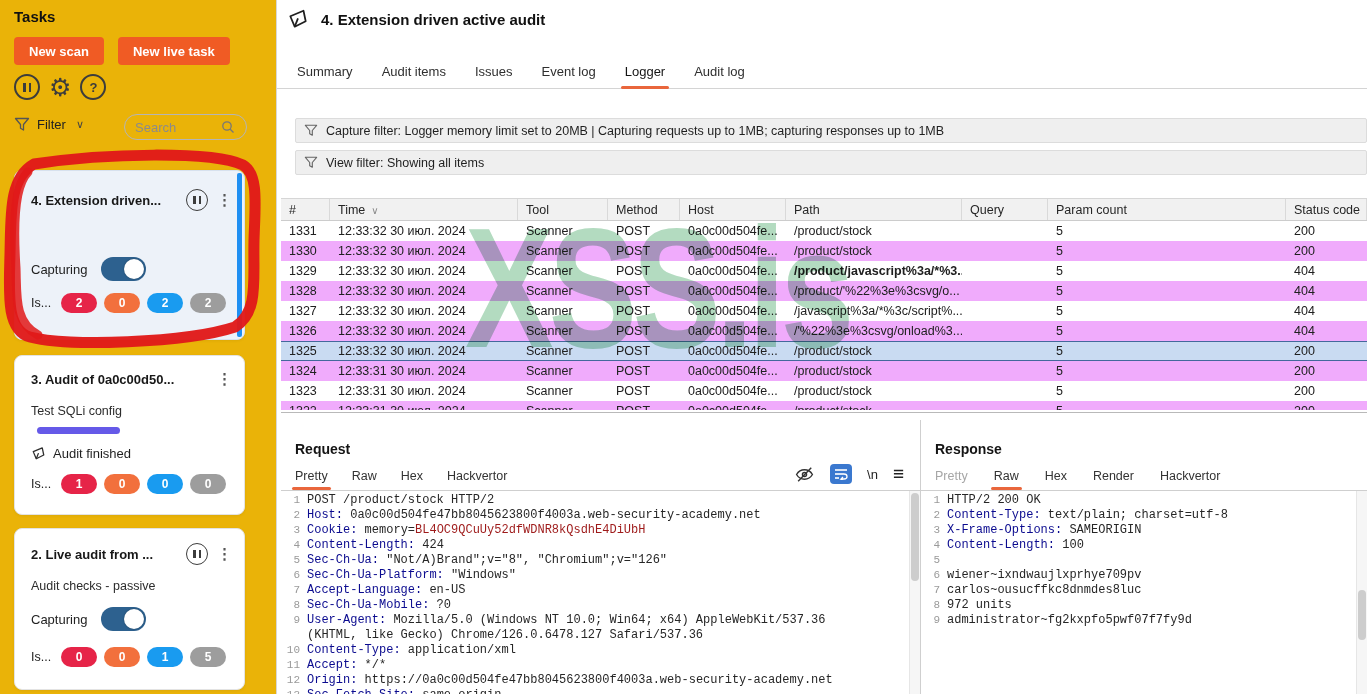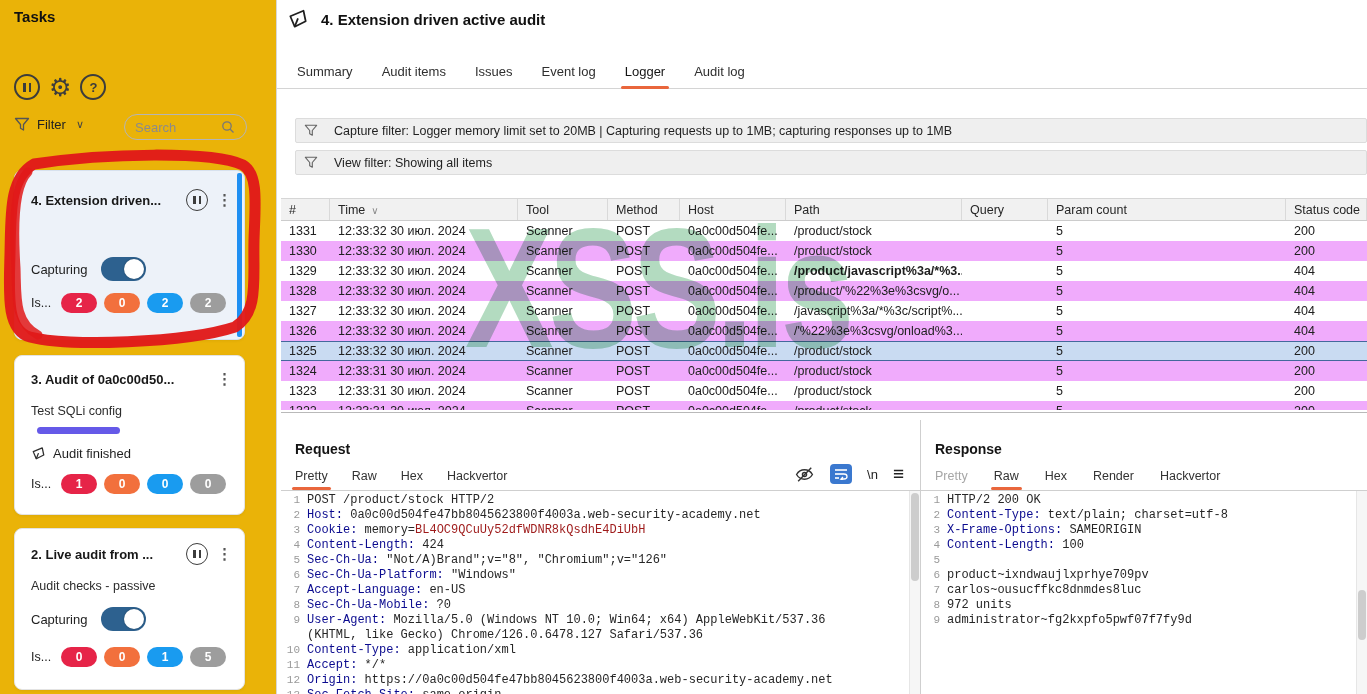--- a/index.html
+++ b/index.html
@@ -48,21 +48,21 @@
   
   .main { position:absolute; left:277px; top:0; width:1090px; height:694px; }
   .m-head { position:absolute; left:10px; top:8px; display:flex; align-items:center; gap:12px; }
   .m-title { font-size:15px; font-weight:bold; color:#111; }
   .tabs-wrap { position:absolute; left:0; right:0; top:57px; height:32px; border-bottom:1px solid #d4d4d4; }
   .tabs { display:flex; gap:25px; padding-left:18px; height:100%; align-items:flex-end; }
   .tab { font-size:13px; color:#2f2f2f; padding:0 2px 9px; position:relative; cursor:pointer; }
   .tab.active { color:#141414; }
   .tab.active::after { content:""; position:absolute; left:-2px; right:-2px; bottom:-1px; height:3px; background:#e9663c; border-radius:2px; }
 
-  .fbar { position:absolute; left:18px; right:0; height:25px; background:#efefef; border:1px solid #dcdcdc; border-radius:2px; display:flex; align-items:center; padding-left:8px; gap:16px; font-size:12.5px; color:#1f1f1f; }
+  .fbar { position:absolute; left:18px; right:0; height:25px; background:#efefef; border:1px solid #dcdcdc; border-radius:2px; display:flex; align-items:center; padding-left:8px; gap:8px; font-size:12.5px; color:#1f1f1f; }
   .fbar1 { top:118px; } .fbar2 { top:150px; }
 
   .tablewrap { position:absolute; left:4px; width:1086px; top:198px; height:212px; overflow:hidden; }
   .trow { display:flex; height:20px; line-height:20px; font-size:12.5px; color:#202020; background:#fff; }
   .trow.alt { background:#f0abfc; }
   .trow.thead { height:23px; line-height:23px; background:#f1f1f1; border-top:1px solid #d6d6d6; border-bottom:1px solid #cccccc; color:#262626; }
   .trow.thead .tc { border-right:1px solid #d9d9d9; }
   .trow.sel { background:#c9dbf2; box-shadow:inset 0 1px 0 #44689c, inset 0 -1px 0 #44689c; }
   .tc { padding:0 0 0 8px; white-space:nowrap; overflow:hidden; flex:none; }
   .sort { color:#8a8a8a; font-size:10px; margin-left:6px; }
@@ -96,20 +96,24 @@
   .vthumb { position:absolute; left:1px; right:1px; background:#cdcdcd; border-radius:4px; }
 </style>
 </head>
 <body>
 
 <div class="app">
 
   <aside class="sidebar">
     <div class="s-title">Tasks</div>
 
+    <div class="btn-row">
+      <button class="obtn">New scan</button>
+      <button class="obtn">New live task</button>
+    </div>
 
     <div class="icon-row">
       <span class="ring">
           <span class="pause-bars">
             <i></i>
             <i></i>
           </span>
         </span>
       <span class="gear-glyph">⚙</span>
       <span class="ring">
@@ -493,21 +497,21 @@
           <div class="cl">
             <span class="ln">4</span>
             <span class="cd"><span class="seg-k">Content-Length:</span><span class="seg-p"> 100</span></span>
           </div>
           <div class="cl">
             <span class="ln">5</span>
             <span class="cd"></span>
           </div>
           <div class="cl">
             <span class="ln">6</span>
-            <span class="cd"><span class="seg-p">product~ixndwaujlxprhye709pv</span></span>
+            <span class="cd"><span class="seg-p">wiener~ixndwaujlxprhye709pv</span></span>
           </div>
           <div class="cl">
             <span class="ln">7</span>
             <span class="cd"><span class="seg-p">carlos~ousucffkc8dnmdes8luc</span></span>
           </div>
           <div class="cl">
             <span class="ln">8</span>
             <span class="cd"><span class="seg-p">972 units</span></span>
           </div>
           <div class="cl">

